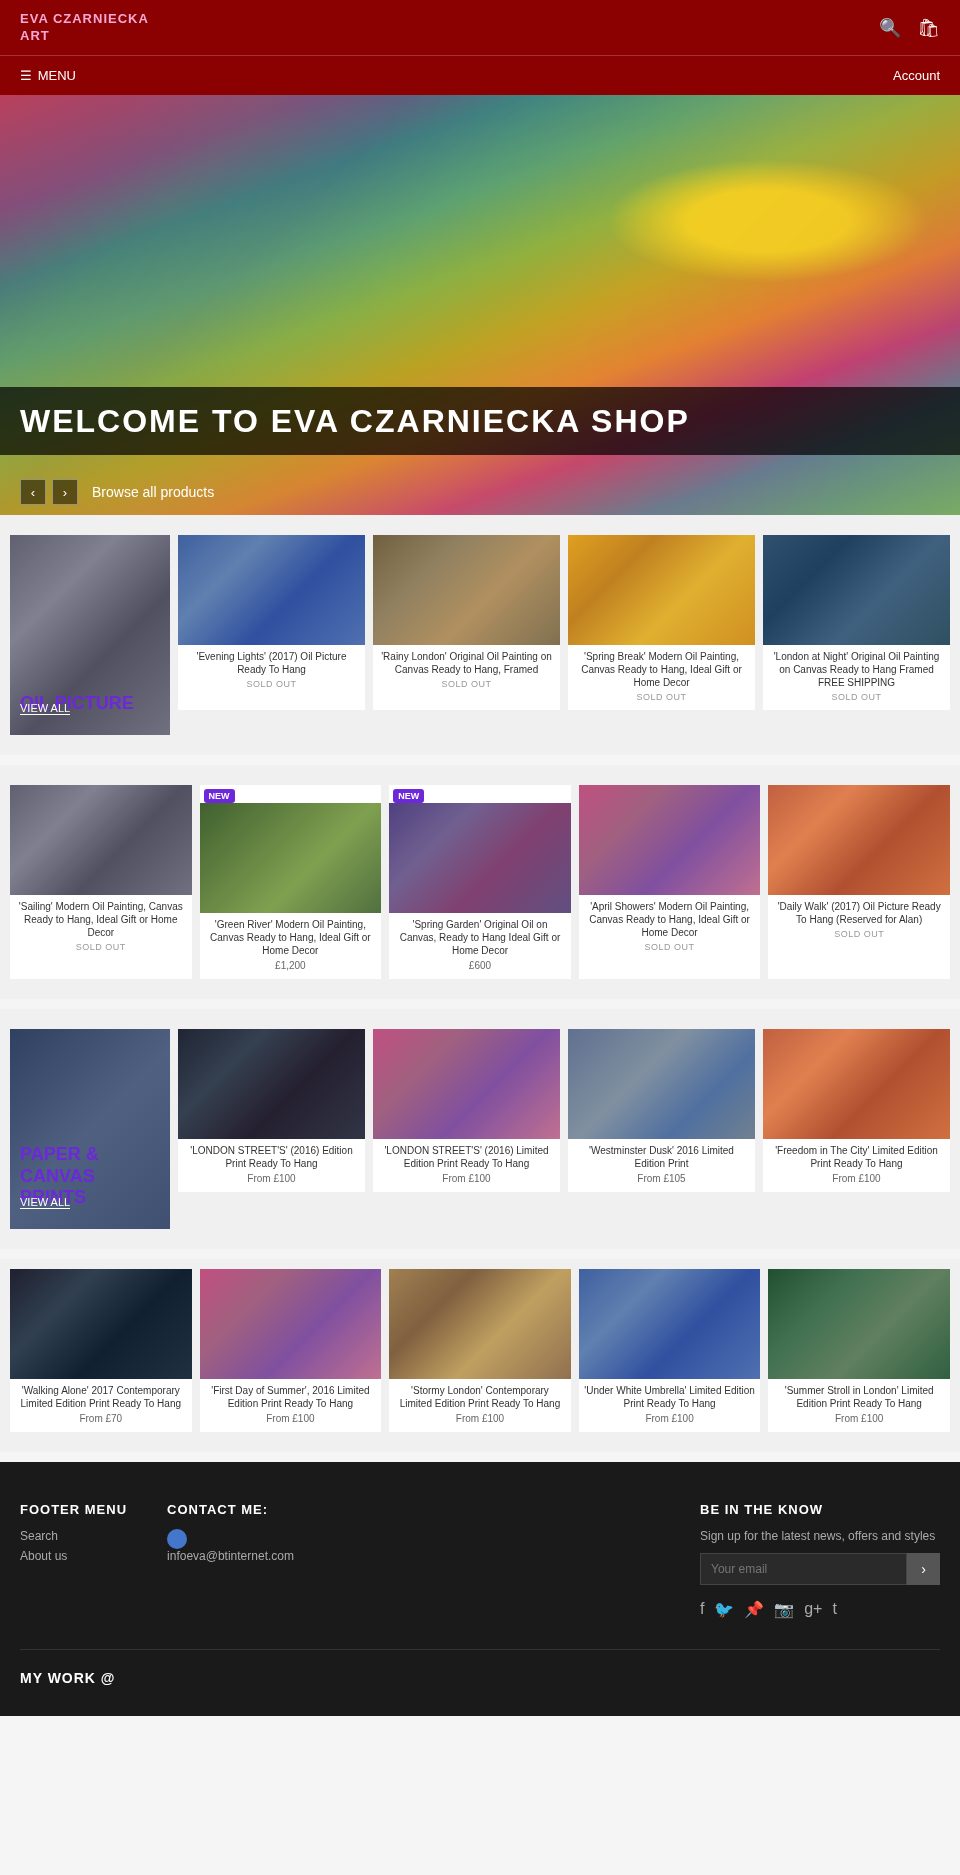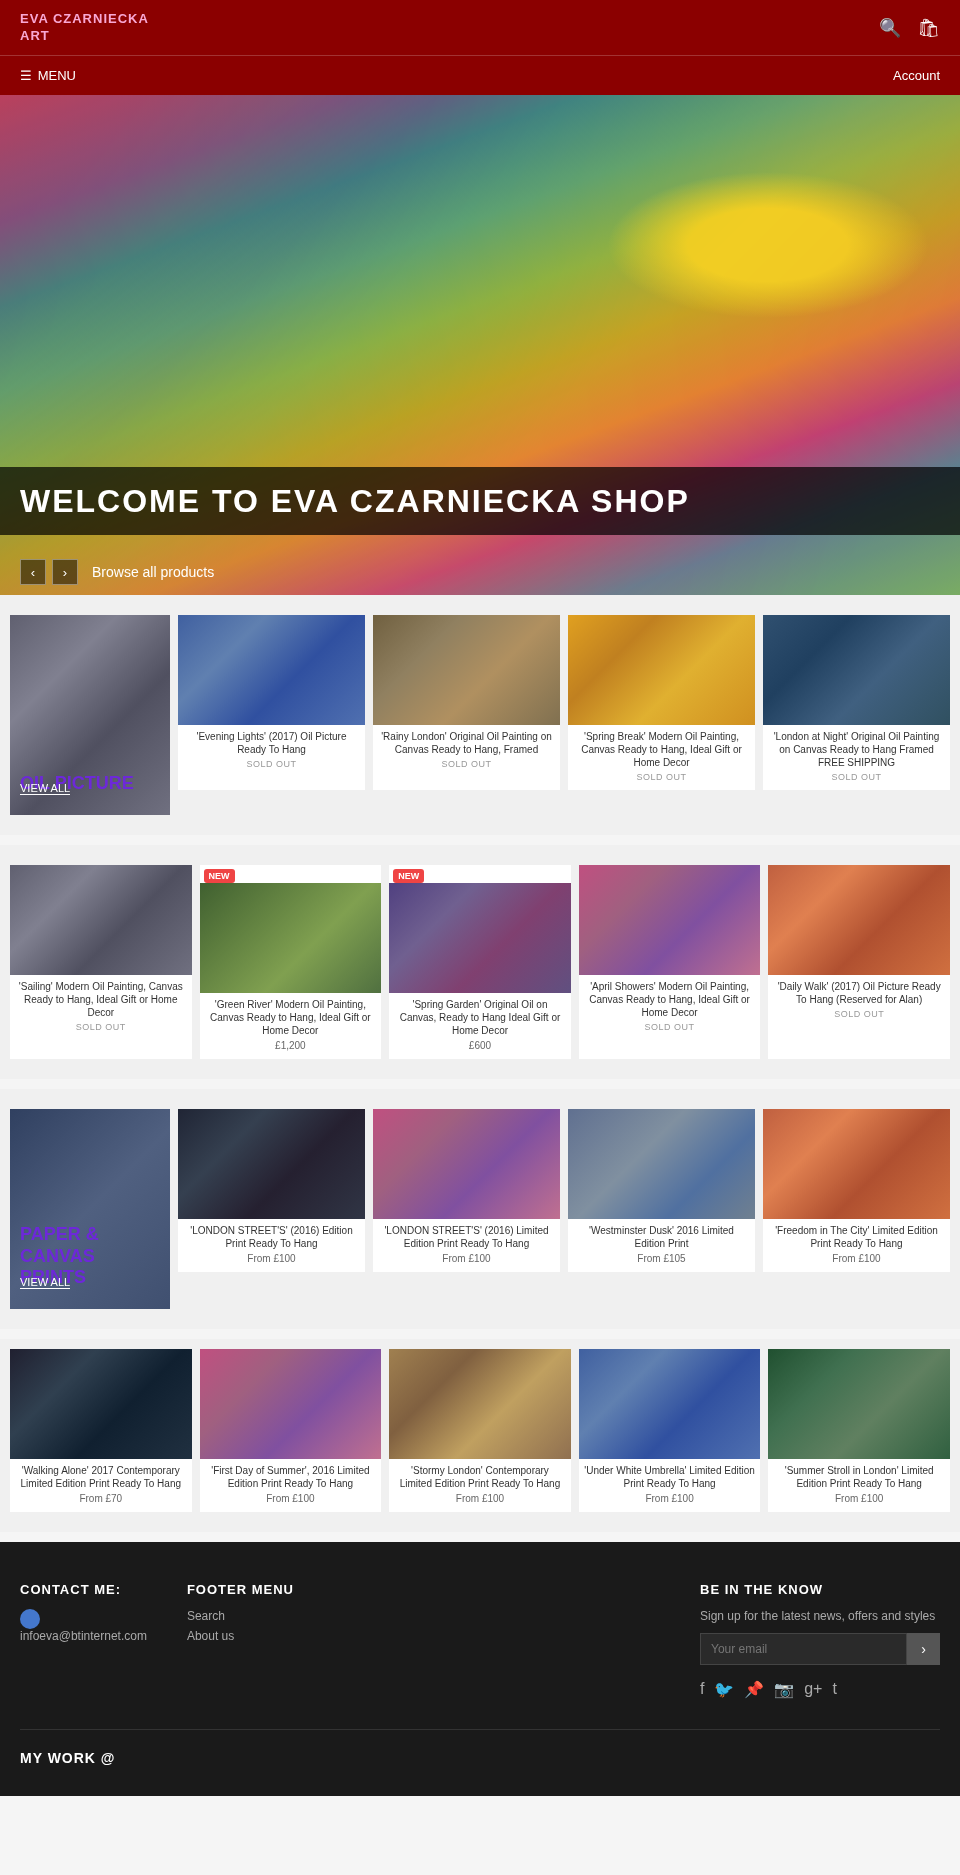--- a/index.html
+++ b/index.html
@@ -54,21 +54,21 @@
     .navbar-account {
       color: white;
       font-size: 13px;
       cursor: pointer;
     }
 
     
     .hero {
       position: relative;
       width: 100%;
-      height: 500px;
+      height: 420px;
       overflow: hidden;
       background: linear-gradient(135deg, #c44 10%, #884 20%, #448 30%, #4a8 40%, #8b4 50%, #fb4 60%, #f84 70%, #c48 80%, #488 90%);
     }
     .hero-bg {
       width: 100%;
       height: 100%;
       background:
         radial-gradient(ellipse at 80% 30%, #f0d020 80px, transparent 160px),
         linear-gradient(160deg, #b84060 0%, #7c5080 15%, #408080 25%, #60a070 35%, #90b040 45%, #c0a020 55%, #e08030 65%, #c04070 75%, #608090 85%, #80b060 100%);
       opacity: 0.9;
@@ -197,21 +197,21 @@
       text-transform: uppercase;
       letter-spacing: 0.5px;
     }
     .product-price {
       font-size: 10px;
       color: #666;
       text-align: center;
     }
     .new-badge {
       display: inline-block;
-      background: #ef4444;
+      background: #6d28d9;
       color: white;
       font-size: 9px;
       padding: 2px 5px;
       border-radius: 3px;
       margin: 4px 0 0 4px;
       font-weight: bold;
     }
 
     
     .section-label-bg-paper {
@@ -479,32 +479,32 @@
         <div class="product-img-placeholder paint-11"></div>
         <div class="product-title">'Summer Stroll in London' Limited Edition Print Ready To Hang</div>
         <div class="product-price">From £100</div>
       </div>
     </div>
 </div>
 
 <footer class="footer">
   <div class="footer-top">
     <div class="footer-col">
+      <h4>FOOTER MENU</h4>
+      <div id="footer-menu-items">
+          <a>Search</a>
+          <a>About us</a>
+        </div>
+    </div>
+    <div class="footer-col">
       <h4>CONTACT ME:</h4>
       <p>
         <span class="footer-contact-icon"></span>
         <a>infoeva@btinternet.com</a>
       </p>
-    </div>
-    <div class="footer-col">
-      <h4>FOOTER MENU</h4>
-      <div id="footer-menu-items">
-          <a>Search</a>
-          <a>About us</a>
-        </div>
     </div>
     <div class="footer-col footer-newsletter">
       <h4>BE IN THE KNOW</h4>
       <p>Sign up for the latest news, offers and styles</p>
       <div class="footer-email-row">
         <input class="footer-email-input" type="email" placeholder="Your email" style="">
         <button class="footer-email-btn">›</button>
       </div>
       <div class="footer-social" id="social-icons">
           <span class="social-icon">f</span>

